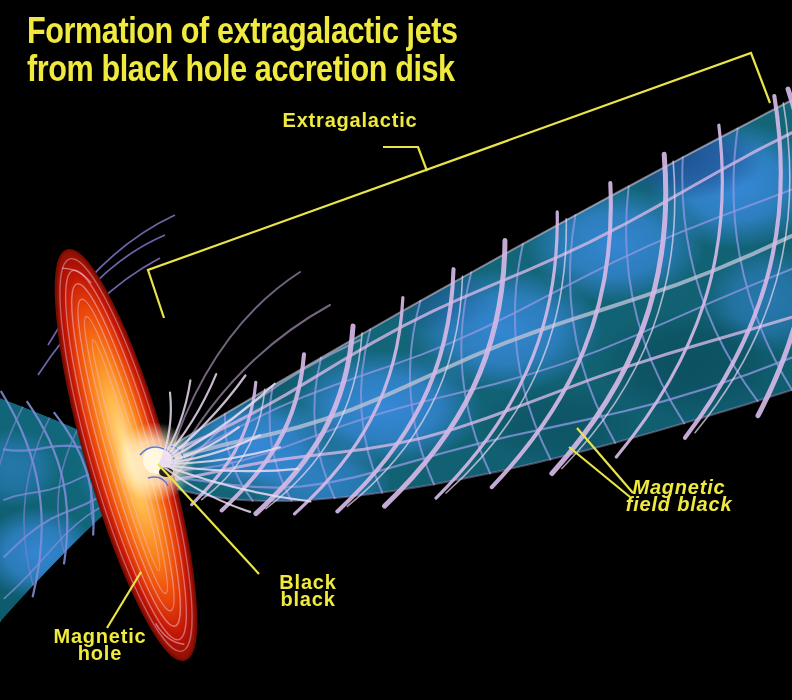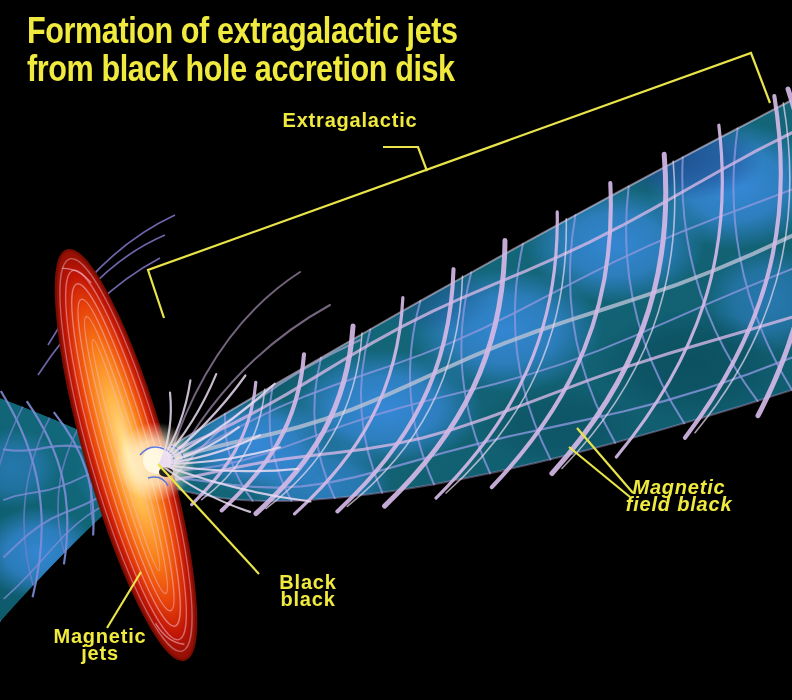--- a/index.html
+++ b/index.html
@@ -214,15 +214,15 @@
     <div>field black</div>
   </div>
 
   <div class="label lbl-blackhole">
     <div>Black</div>
     <div>black</div>
   </div>
 
   <div class="label lbl-accretion">
     <div>Magnetic</div>
-    <div>jets</div>
+    <div>hole</div>
   </div>
 </div>
 
 </body></html>

